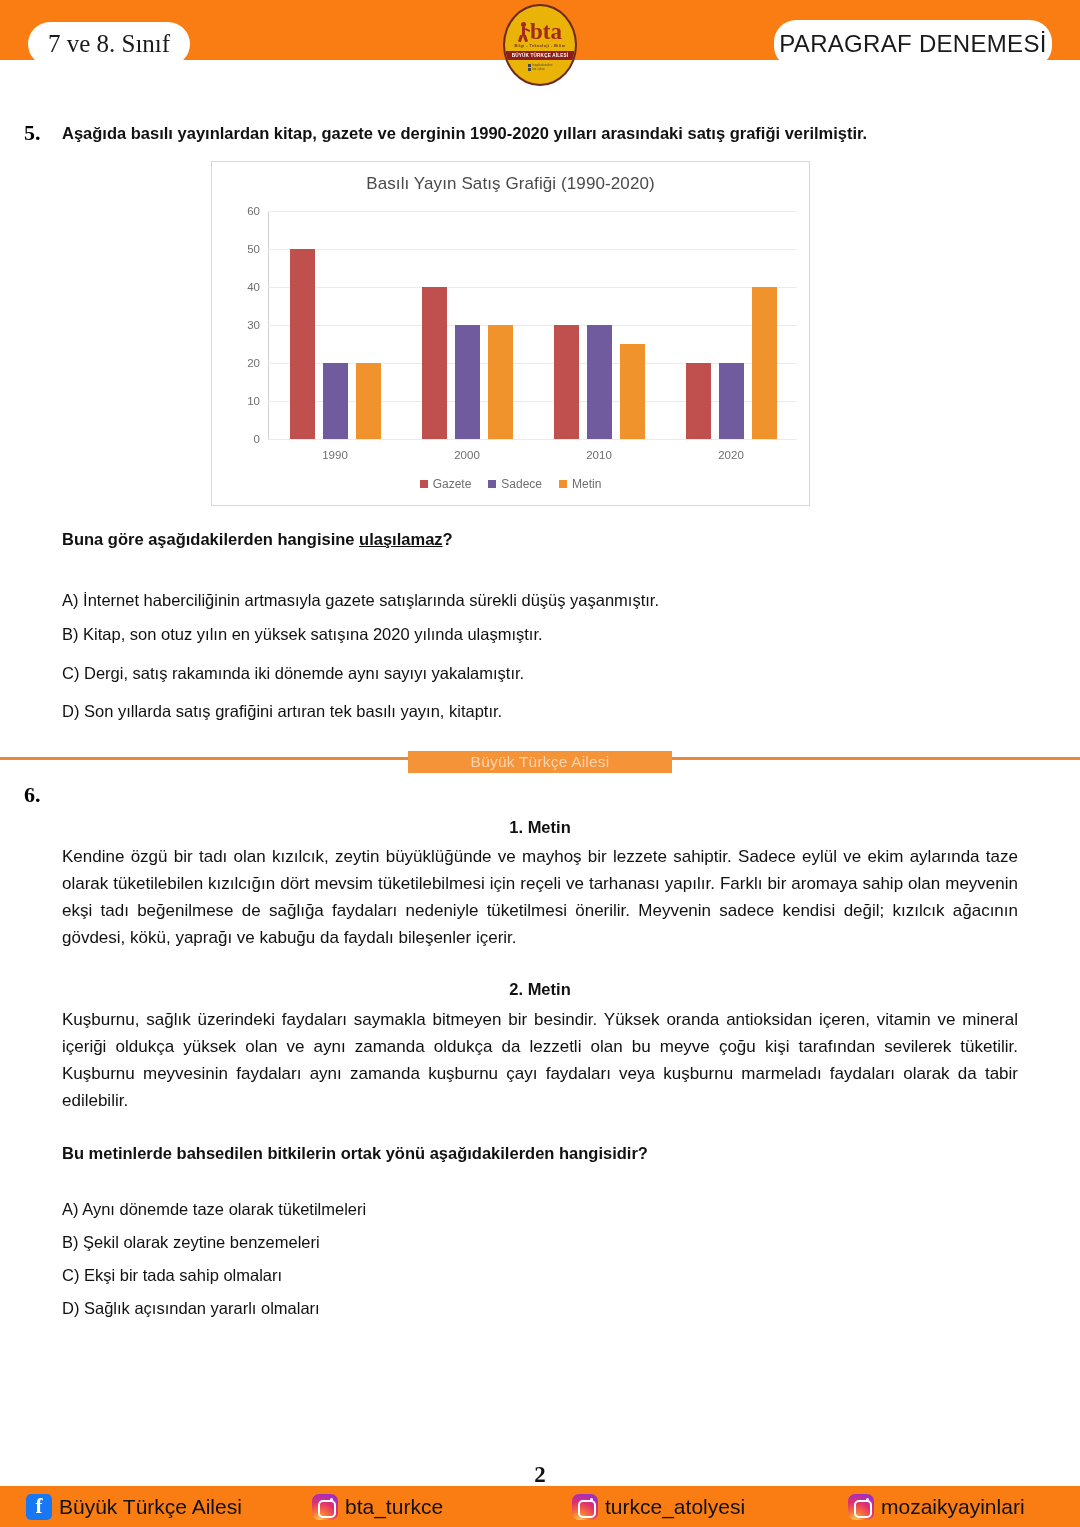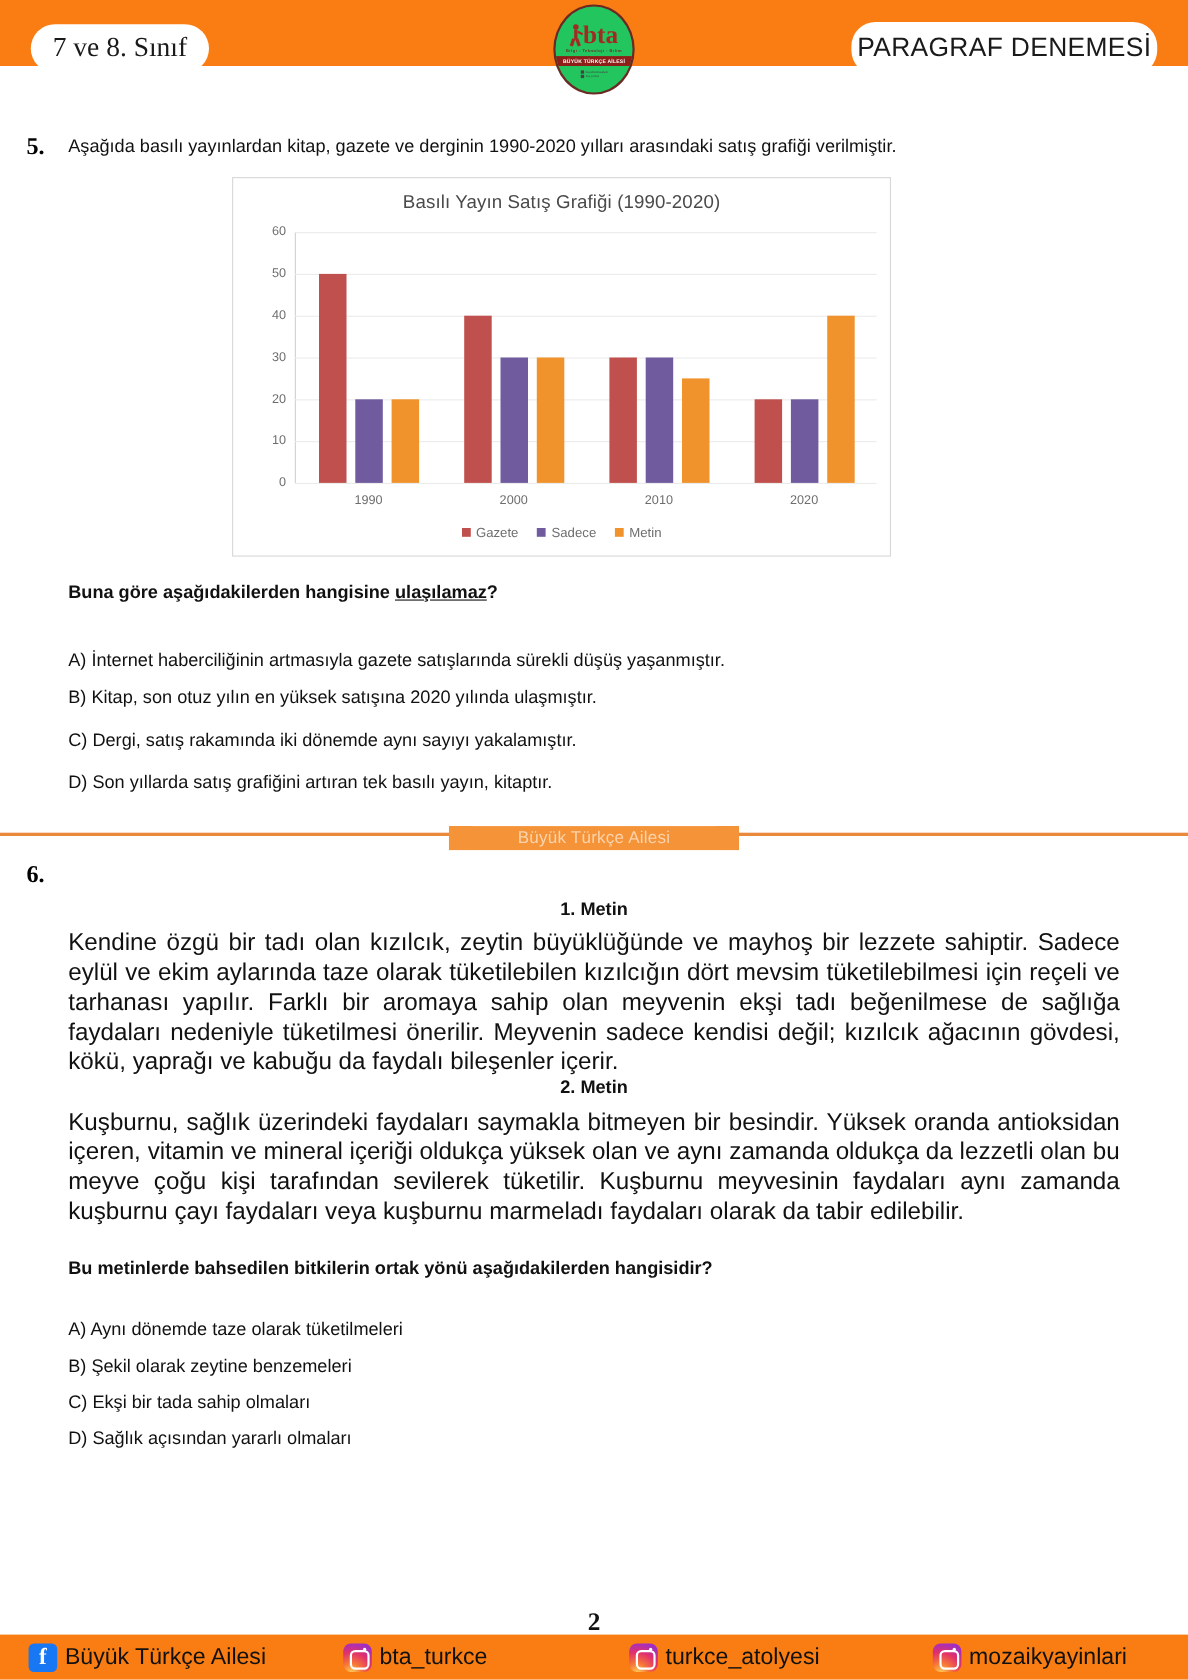--- a/index.html
+++ b/index.html
@@ -30,21 +30,21 @@
     font-family: "Liberation Serif", serif; font-size: 25px;
   }
   .pill-title {
     right: 28px; top: 20px; width: 278px; height: 48px;
     font-size: 24px; letter-spacing: .3px;
   }
 
   
   .logo {
     position: absolute; left: 503px; top: 4px; width: 74px; height: 82px;
-    background: #22c55e; border: 2px solid #6b2a23;
+    background: #eab308; border: 2px solid #6b2a23;
     border-radius: 50% / 50%;
     overflow: hidden;
     display: flex; flex-direction: column; align-items: center;
   }
   .logo-main { margin-top: 16px; display: flex; align-items: center; gap: 1px; }
   .logo-figure { width: 11px; height: 20px; position: relative; }
   .logo-figure .head {
     position: absolute; left: 3px; top: 0; width: 5px; height: 5px;
     background: #a32a22; border-radius: 50%;
   }
@@ -81,21 +81,21 @@
   .logo-foot-row { display: flex; align-items: center; gap: 2px; }
   .logo-foot-sq { width: 3px; height: 3px; background: #444; }
   .logo-foot-tx { font-size: 2.6px; color: #444; white-space: nowrap; }
 
   
   .qnum {
     position: absolute; font-family: "Liberation Serif", serif;
     font-weight: bold; font-size: 22px; color: #000;
   }
   .qstem {
-    position: absolute; font-size: 16.5px; color: #111; line-height: 22px;
+    position: absolute; font-size: 16.5px; color: #111; line-height: 22px; font-weight: bold;
   }
 
   
   .chart-box {
     position: absolute; left: 211px; top: 161px; width: 599px; height: 345px;
     background: #ffffff; border: 1px solid #d7d7d7;
   }
   .chart-title {
     position: absolute; left: 0; top: 12px; width: 100%;
     text-align: center; font-size: 17px; color: #4a4a4a; letter-spacing: .1px;
@@ -155,21 +155,21 @@
   .rib-arrow-l { left: 408px; clip-path: polygon(0 0, 100% 0, 100% 100%, 0 100%, 55% 50%); }
   .rib-arrow-r { left: 650px; clip-path: polygon(0 0, 45% 50%, 0 100%, 100% 100%, 100% 0); }
 
   
   .metin-head {
     position: absolute; width: 100%; text-align: center;
     font-size: 16.5px; font-weight: bold; color: #111;
   }
   .para {
     position: absolute; left: 62px; width: 956px;
-    font-size: 22px; color: #111; line-height: 27px; text-align: justify;
+    font-size: 17px; color: #111; line-height: 27px; text-align: justify;
   }
   .q-bold {
     position: absolute; font-size: 16.5px; font-weight: bold; color: #111;
   }
 
   
   .pagenum {
     position: absolute; left: 0; top: 1462px; width: 1080px; text-align: center;
     font-family: "Liberation Serif", serif; font-weight: bold; font-size: 23px; color: #111;
   }

